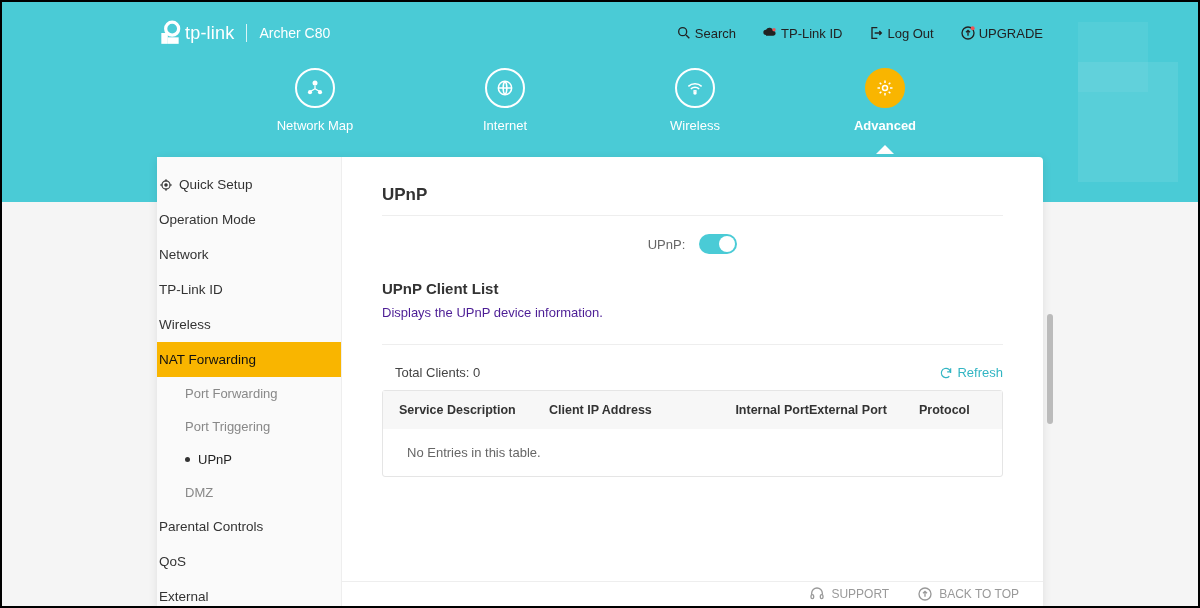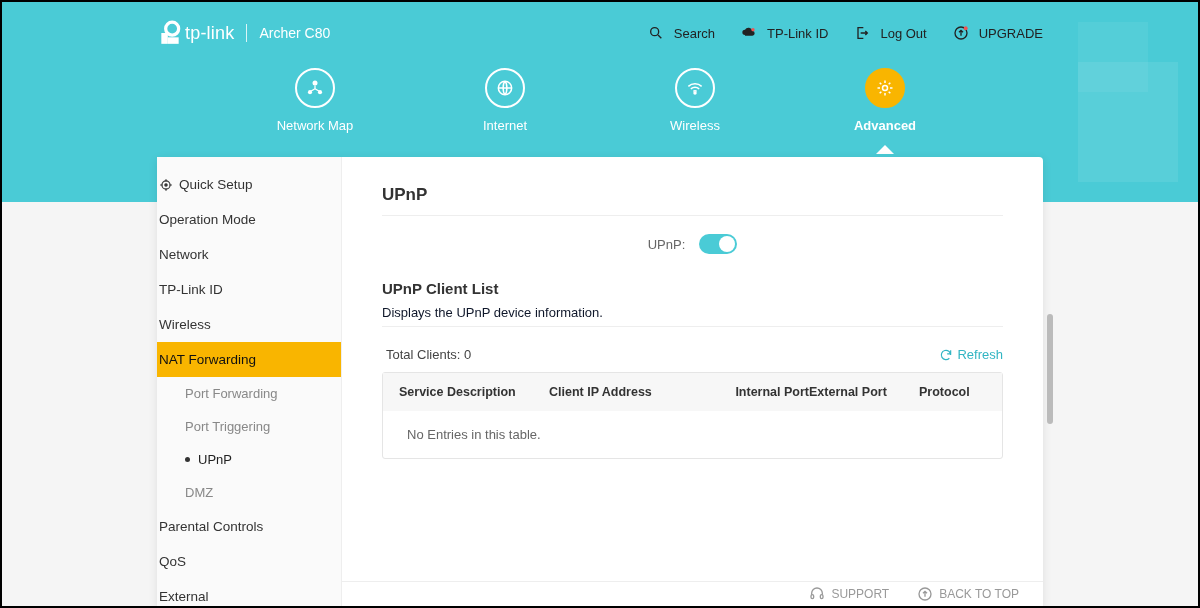--- a/index.html
+++ b/index.html
@@ -39,21 +39,21 @@
 .logo-svg { width: 26px; height: 26px; }
 .brand { font-size: 18px; font-weight: 400; letter-spacing: .2px; }
 .divider-v { width: 1px; height: 18px; background: rgba(255,255,255,.8); margin: 0 10px; }
 .model { font-size: 14px; }
 .top-links {
   margin-left: auto;
   display: flex;
   gap: 26px;
   align-items: center;
 }
-.top-link { display: flex; align-items: center; gap: 10px; font-size: 13px; color: #222; cursor: pointer; }
+.top-link { display: flex; align-items: center; gap: 3px; font-size: 13px; color: #222; cursor: pointer; }
 .top-link svg { width: 16px; height: 16px; }
 
 .main-tabs {
   display: flex;
   justify-content: center;
   gap: 100px;
   margin-top: 22px;
 }
 .tab-item { text-align: center; color: #fff; font-size: 13px; cursor: pointer; width: 90px; }
 .tab-icon {
@@ -135,27 +135,27 @@
 .toggle {
   width: 38px; height: 20px; background: #4acbd6; border-radius: 10px;
   position: relative; display: inline-block; cursor:pointer;
 }
 .toggle::after {
   content:''; position: absolute; right: 2px; top: 2px;
   width: 16px; height: 16px; background: #fff; border-radius: 50%;
 }
 
 .subsection-title { font-size: 15px; font-weight: bold; color: #333; margin-bottom: 8px; }
-.sub-desc { font-size: 13px; color: #0f172a; margin-bottom: 6px; }
+.sub-desc { font-size: 13px; color: #4c1d95; margin-bottom: 24px; }
 .list-top {
   display: flex;
   justify-content: space-between;
   align-items: center;
   font-size: 13px;
-  margin: 20px 0 10px 4px;
+  margin: 20px 0 10px 13px;
 }
 .refresh { color: #32b5c3; cursor: pointer; display: flex; align-items: center; gap:4px;}
 .table {
   border: 1px solid #e5e5e5;
   border-radius: 3px;
 }
 .thead {
   background: #f7f7f7;
   display: flex;
   font-size: 12.5px;

